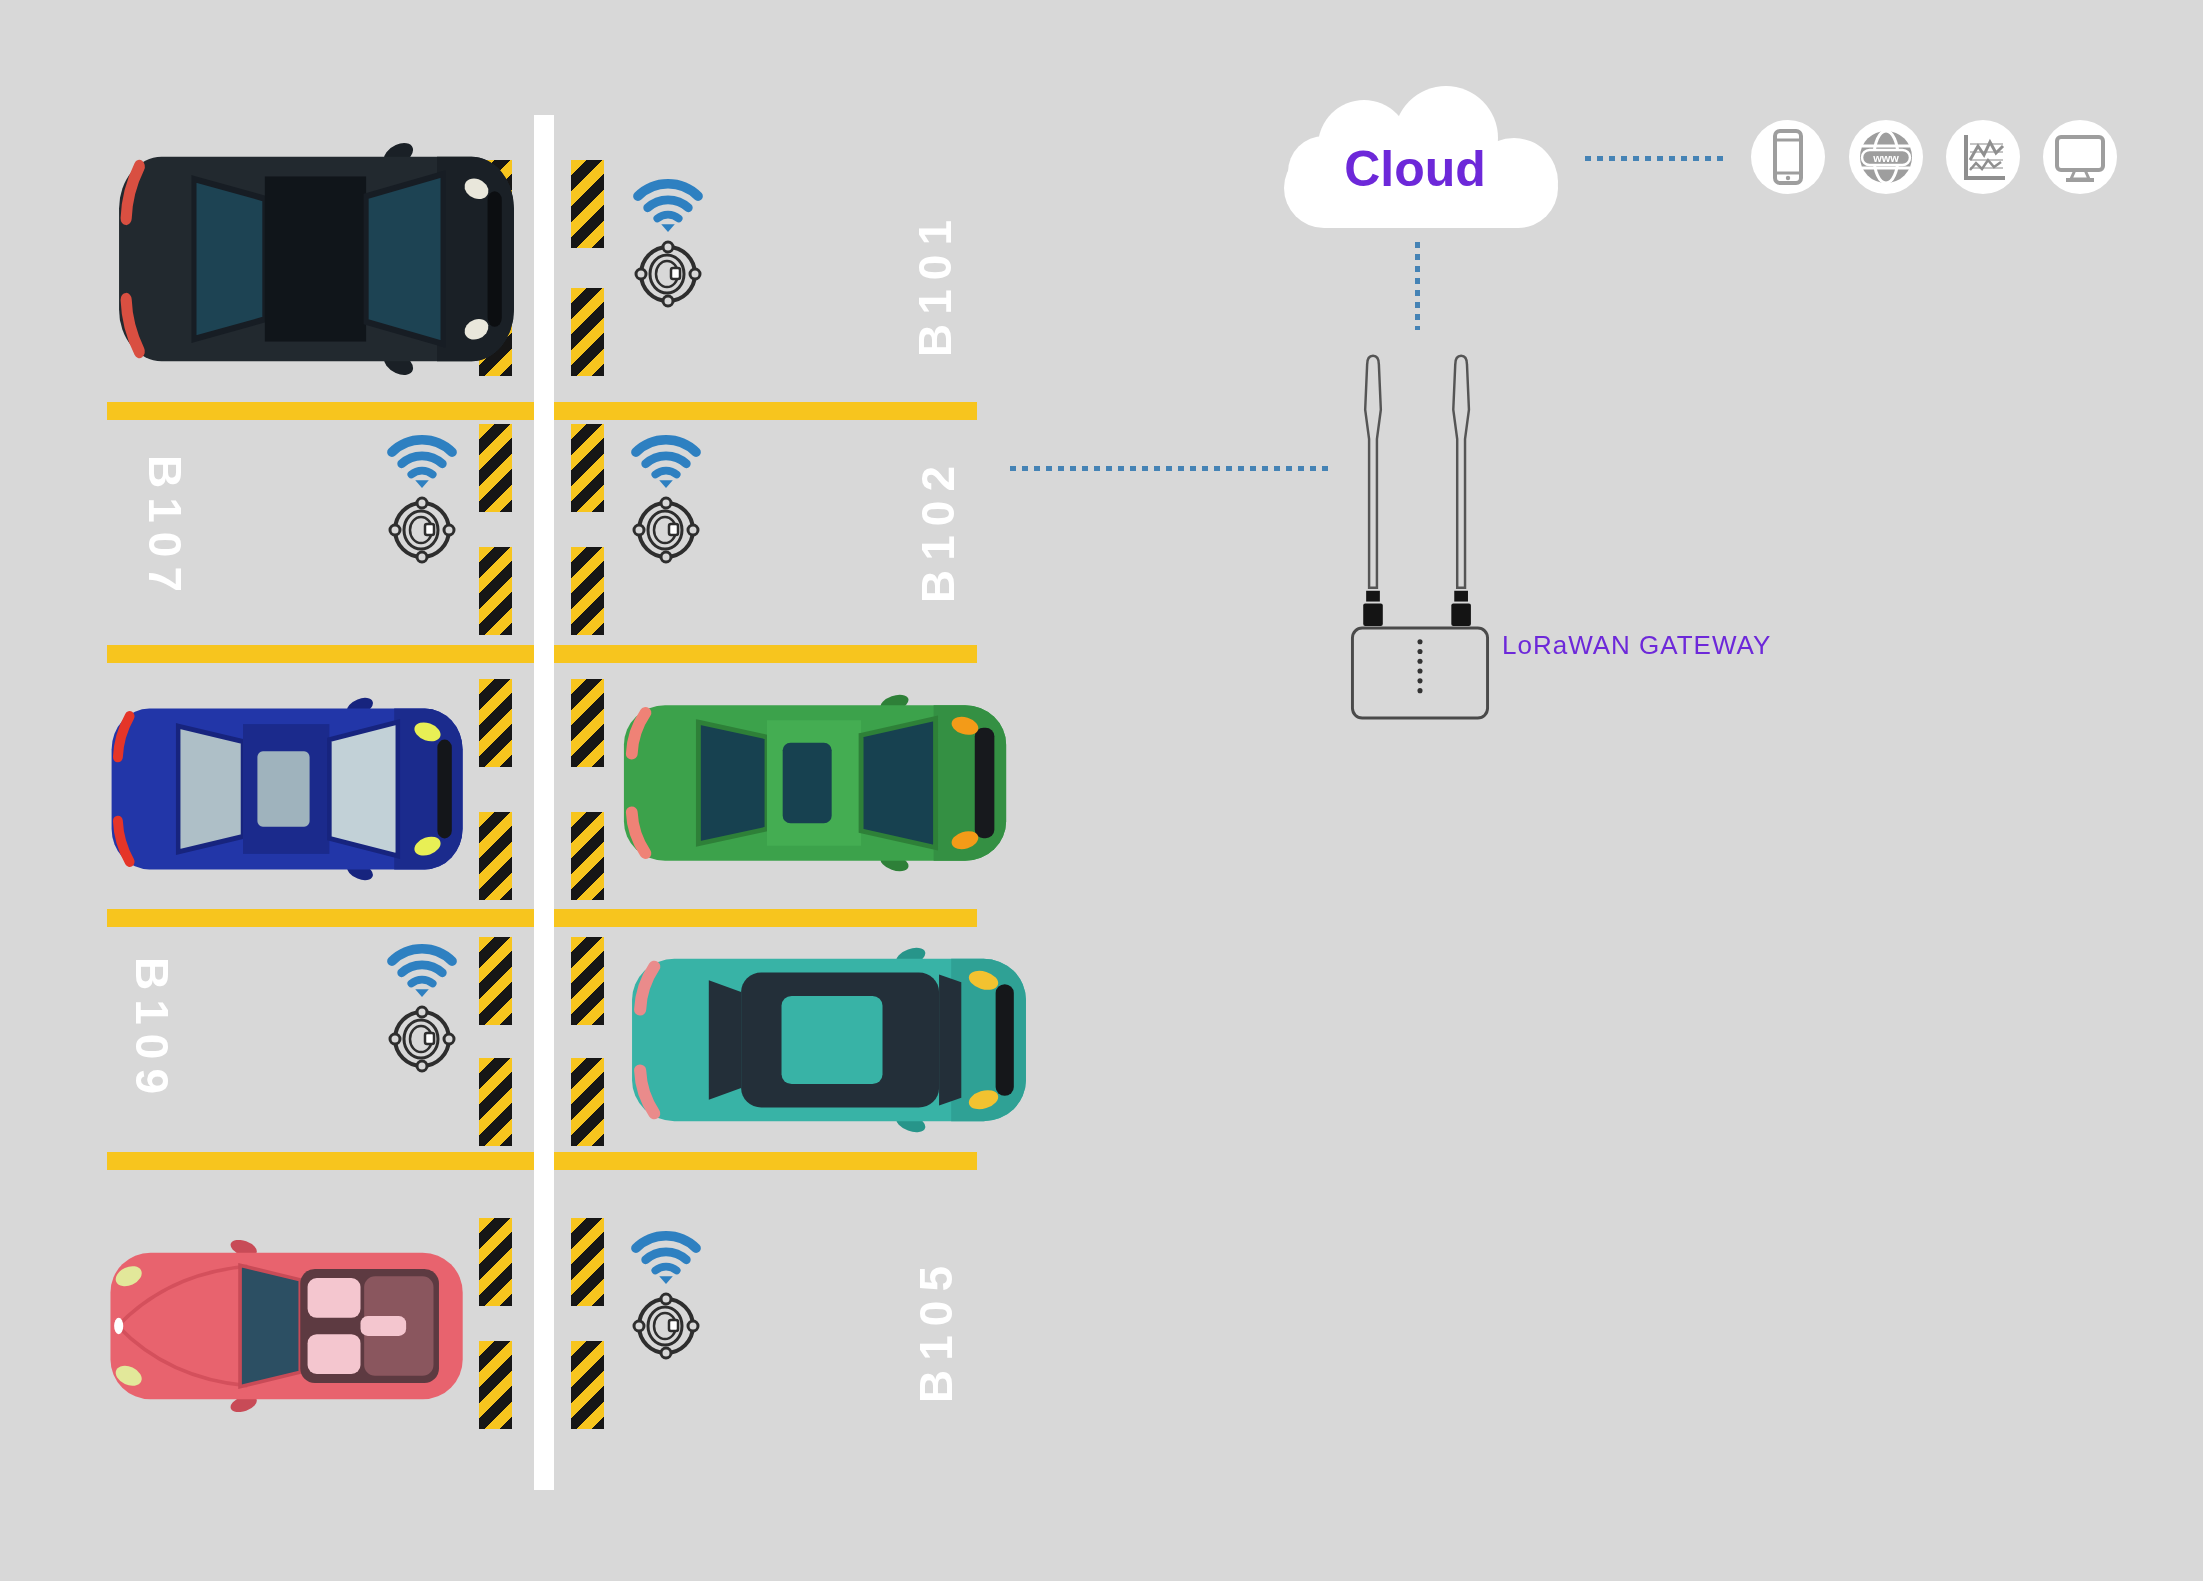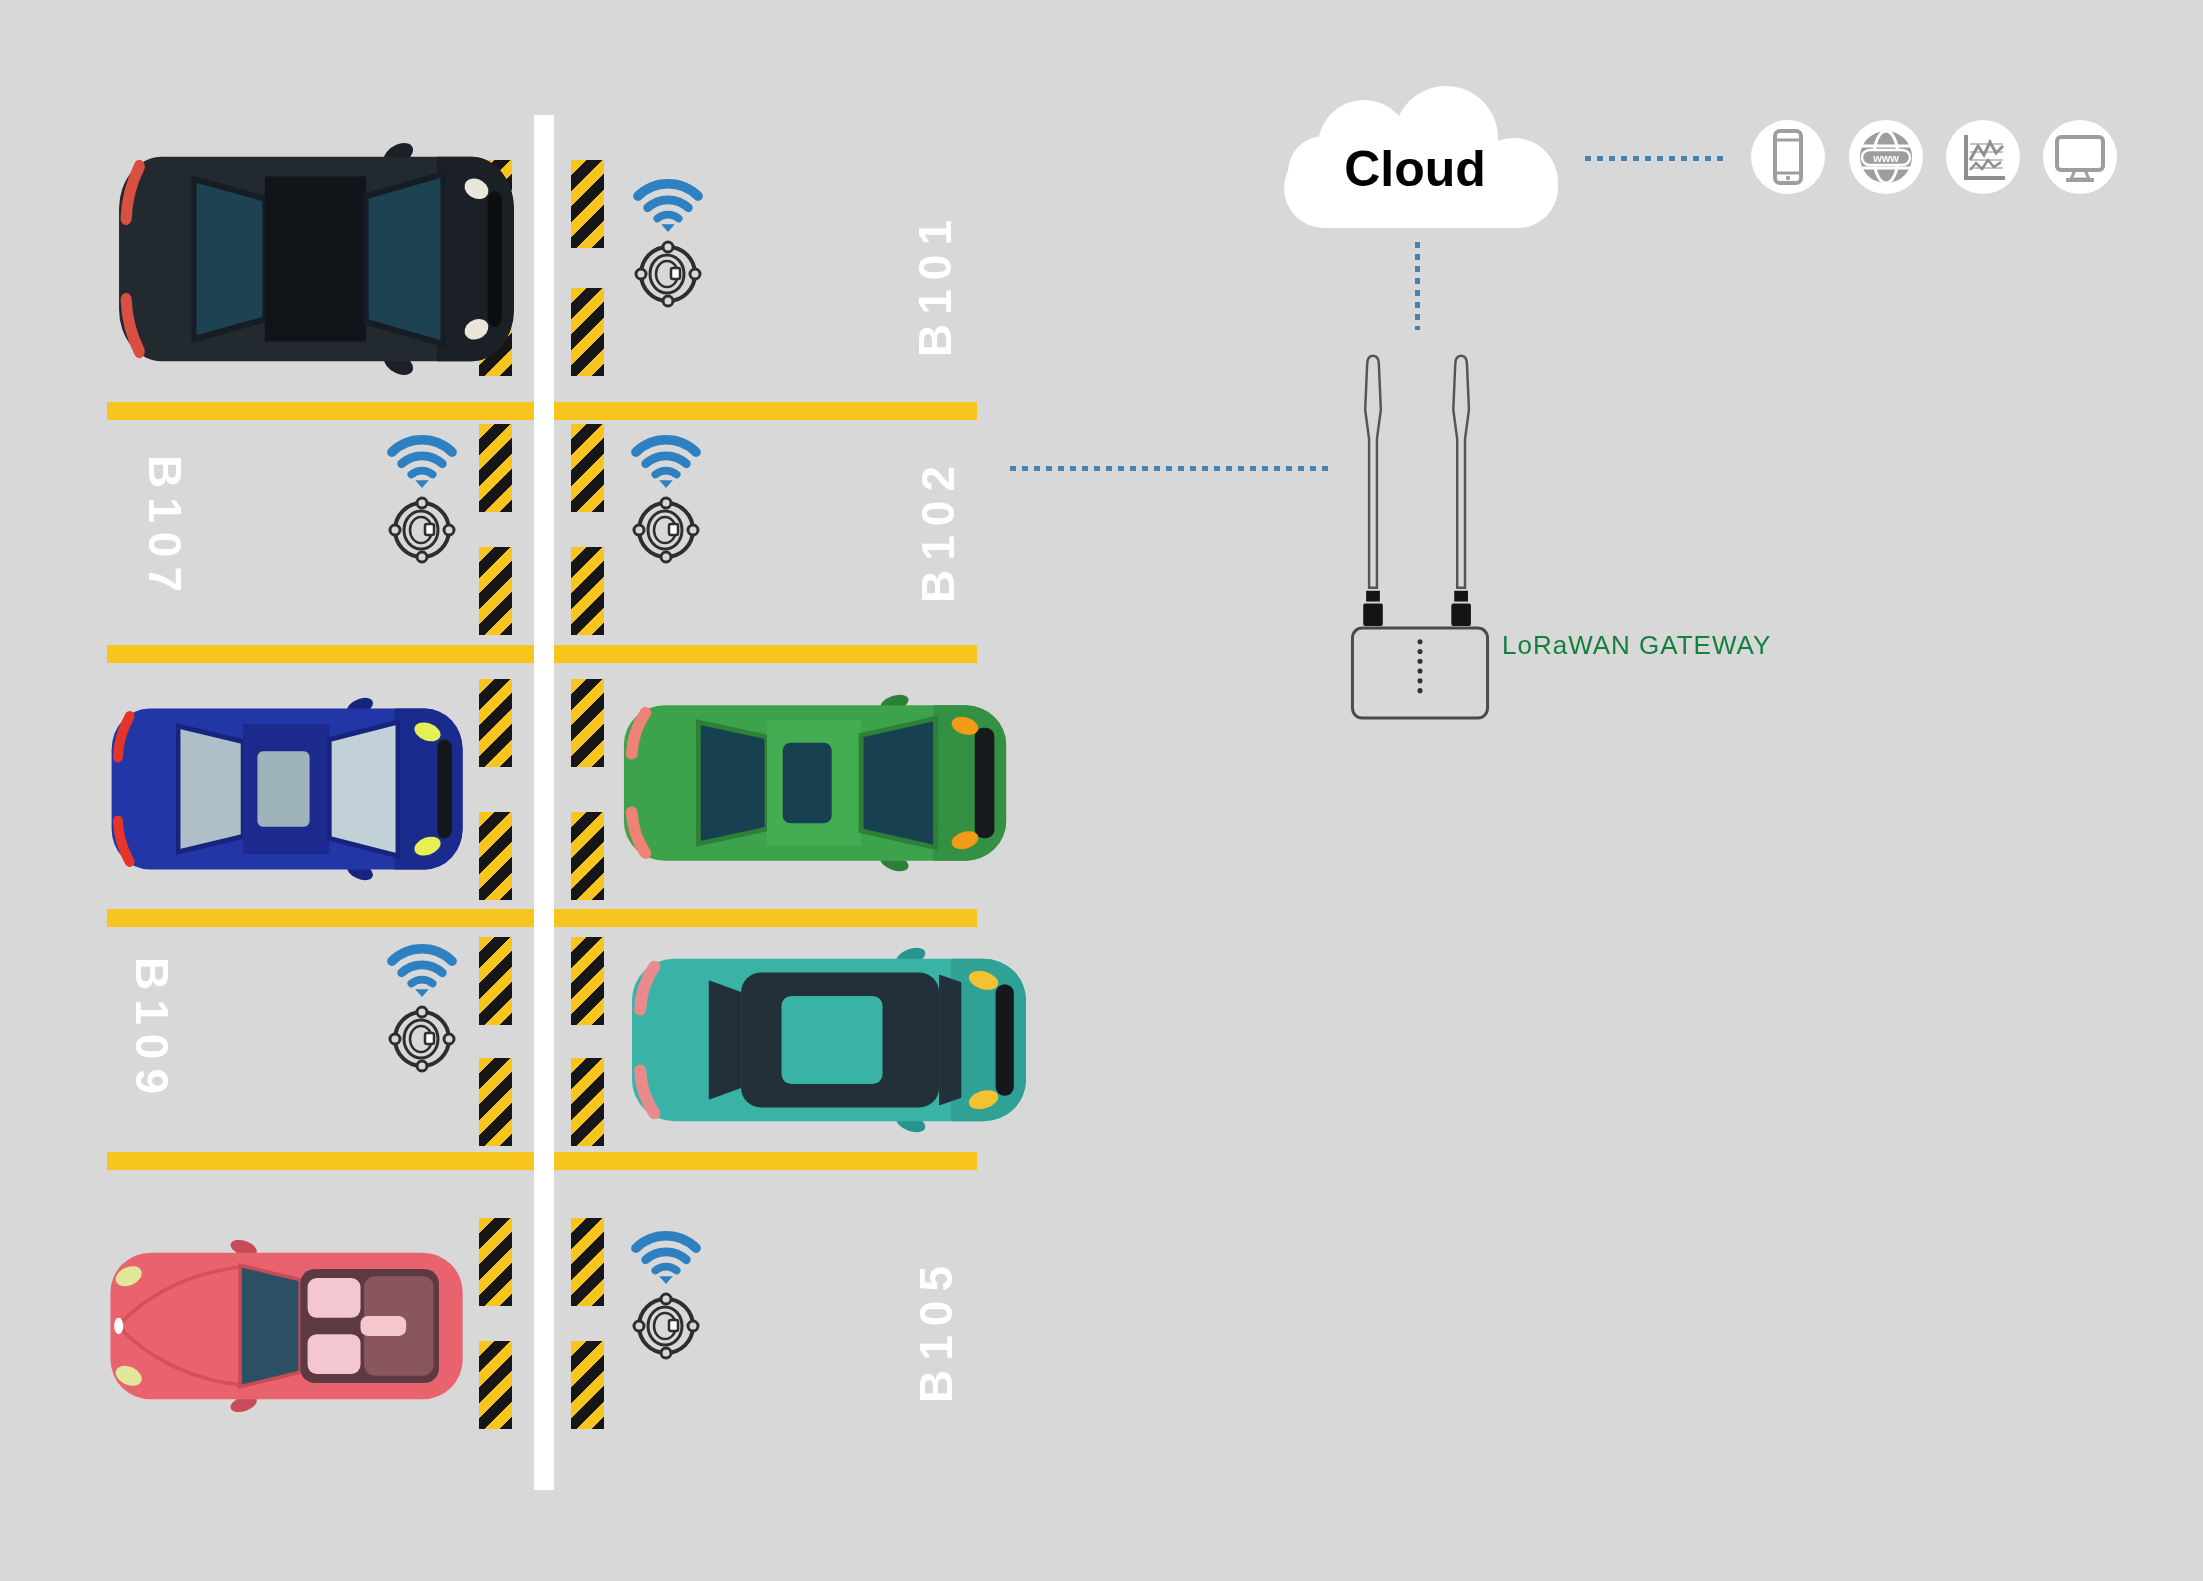--- a/index.html
+++ b/index.html
@@ -23,25 +23,25 @@
 
   
   .dot-h{position:absolute;height:5px;z-index:6;
          background:repeating-linear-gradient(90deg,#4583b5 0 6px,transparent 6px 12px);}
   .dot-v{position:absolute;width:5px;z-index:6;
          background:repeating-linear-gradient(180deg,#4583b5 0 6px,transparent 6px 12px);}
 
   
   .cloud-wrap{position:absolute;left:1276px;top:86px;width:290px;height:148px;}
   .cloud-label{position:absolute;left:1300px;top:140px;width:230px;text-align:center;
-               font-size:50px;font-weight:700;color:#000000;z-index:8;}
+               font-size:50px;font-weight:700;color:#6d28d9;z-index:8;}
 
   
   .gateway{position:absolute;left:1345px;top:348px;width:150px;height:372px;}
-  .gateway-label{position:absolute;left:1502px;top:630px;font-size:26px;color:#15803d;
+  .gateway-label{position:absolute;left:1502px;top:630px;font-size:26px;color:#6d28d9;
                  letter-spacing:1px;white-space:nowrap;}
 
   
   .endpoint{position:absolute;top:120px;width:74px;height:74px;border-radius:50%;
             background:#ffffff;display:flex;align-items:center;justify-content:center;}
   .endpoint svg{display:block;}
 </style>
 </head>
 <body>
 

